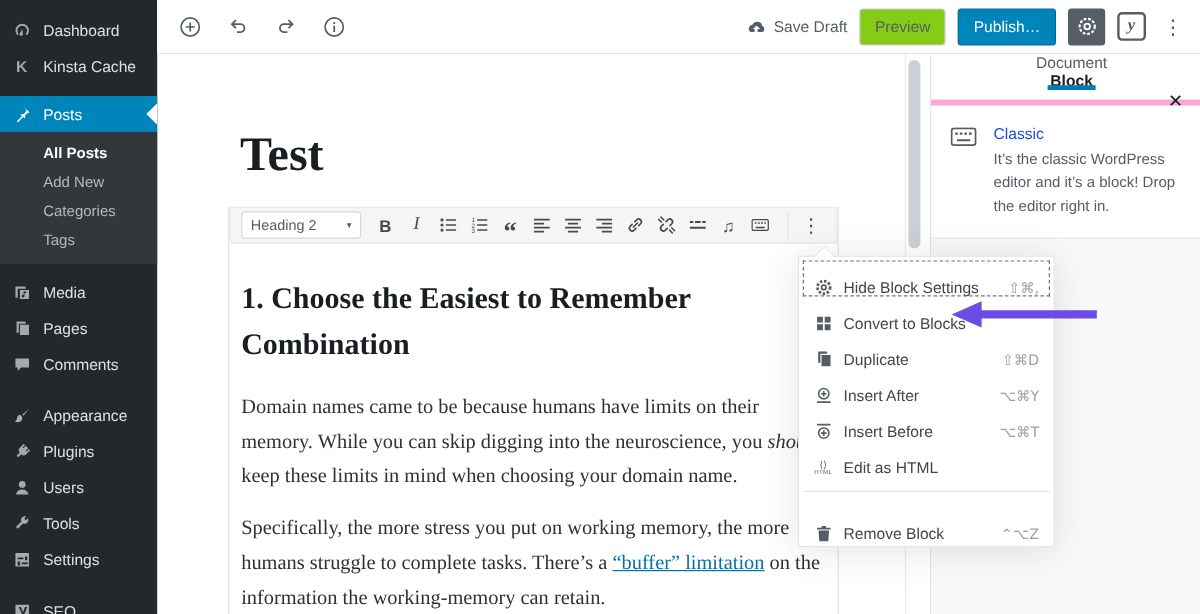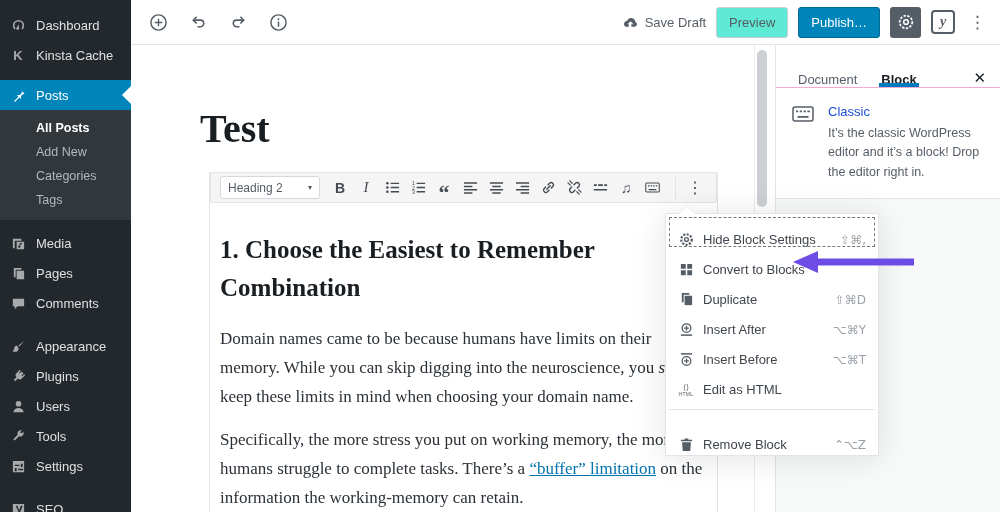--- a/index.html
+++ b/index.html
@@ -28,40 +28,40 @@
   
   .topbar { position:absolute; left:131px; top:0; right:0; height:45px; background:#fff;
             border-bottom:1px solid #e2e4e7; display:flex; align-items:center; z-index:6; }
   .tb-left { display:flex; align-items:center; gap:10px; padding-left:12px; }
   .tbtn { width:30px; height:30px; display:flex; align-items:center; justify-content:center;
           color:#555d66; cursor:pointer; background:none; border:none; }
   .tbtn svg { width:19px; height:19px; }
   .tb-right { margin-left:auto; display:flex; align-items:center; gap:10px; padding-right:10px; }
   .save-draft { display:flex; align-items:center; gap:6px; color:#555d66; font-size:13px; cursor:pointer; }
   .save-draft svg { width:17px; height:13px; }
-  .btn-preview { height:31px; padding:0 12px; background:#5eead4; border:1px solid #ccd0d4;
+  .btn-preview { height:31px; padding:0 12px; background:#84cc16; border:1px solid #ccd0d4;
                  border-radius:3px; color:#555d66; font-size:13px; cursor:pointer; }
   .btn-publish { height:31px; padding:0 12px; background:#0085ba; border:1px solid #006a95;
                  border-radius:3px; color:#fff; font-size:13px; cursor:pointer; }
   .gear-btn { width:31px; height:31px; background:#555d66; border-radius:3px; border:none;
               display:flex; align-items:center; justify-content:center; color:#fff; cursor:pointer; }
   .gear-btn svg { width:18px; height:18px; }
   .yoast-btn { width:24px; height:24px; border:2px solid #555d66; border-radius:4px; background:#fff;
                color:#555d66; font-weight:bold; font-size:14px; line-height:1;
                display:flex; align-items:center; justify-content:center; cursor:pointer;
                font-family:"Liberation Serif", serif; font-style:italic; }
   .dots-v { font-size:17px; color:#555d66; letter-spacing:0; cursor:pointer; padding:0 4px;
             background:none; border:none; line-height:1; }
 
   
   .canvas { position:absolute; left:131px; top:45px; width:624px; bottom:0; background:#fff; }
   .post-title { position:absolute; left:69px; top:60px; font-family:"Liberation Serif", serif;
                 font-weight:bold; font-size:40px; color:#191e23; }
   .block { position:absolute; left:59px; top:127px; width:509px; height:340px;
-           border-left:1px solid #e2e4e7; border-right:1px solid #e2e4e7; overflow:hidden;margin-left:19px; }
+           border-left:1px solid #e2e4e7; border-right:1px solid #e2e4e7; overflow:hidden; }
   .cls-toolbar { height:31px; background:#f5f5f5; border:1px solid #e2e4e7; border-radius:2px;
                  display:flex; align-items:center; padding:0 2px; }
   .sty-select { width:100px; height:23px; margin:0 7px; background:#fff; border:1px solid #d5d9dd;
                 border-radius:3px; font-size:12px; color:#555d66; display:flex; align-items:center;
                 padding:0 7px; cursor:pointer; }
   .sty-select .car { margin-left:auto; font-size:8px; color:#555d66; }
   .ti { width:26px; height:24px; display:flex; align-items:center; justify-content:center;
         color:#444b52; cursor:pointer; background:none; border:none; font-size:14px; }
   .ti svg { width:15px; height:15px; }
   .ti.bold { font-weight:bold; font-size:14px; }
@@ -77,22 +77,22 @@
   .block-body a { color:#0073aa; text-decoration:underline; cursor:pointer; }
 
   
   .scroll-track { position:absolute; left:754px; top:45px; bottom:0; width:1px; background:#ececec; }
   .scroll-thumb { position:absolute; left:757px; top:50px; width:10px; height:157px;
                   background:#ccd0d4; border-radius:5px; cursor:pointer; }
 
   
   .panel { position:absolute; left:775px; top:45px; right:0; bottom:0; background:#fff;
            border-left:1px solid #e2e4e7; display:flex; flex-direction:column; }
-  .panel-tabs { height:43px; border-bottom:1px solid #f9a8d4; display:flex; align-items:flex-end;
-                padding-left:10px; }
+  .panel-tabs { height:43px; border-bottom:5px solid #f9a8d4; display:flex; align-items:center;
+                padding-left:10px;flex-direction:column; }
   .ptab { display:flex; align-items:center; padding:0 12px; font-size:13px; color:#555d66;
           cursor:pointer; position:relative; }
   .ptab.active { color:#191e23; font-weight:bold; }
   .ptab.active::after { content:""; position:absolute; left:10px; right:10px; bottom:0;
                         height:4px; background:#007cba; }
   .pclose { margin-left:auto; display:flex; align-items:center; padding:0 14px; color:#191e23;
             font-size:15px; cursor:pointer; }
   .classic-card { display:flex; gap:12px; padding:16px; border-bottom:1px solid #e2e4e7; }
   .classic-card .kbd-ic { color:#555d66; flex:0 0 24px; padding-top:2px; }
   .classic-card .kbd-ic svg { width:22px; height:16px; }

